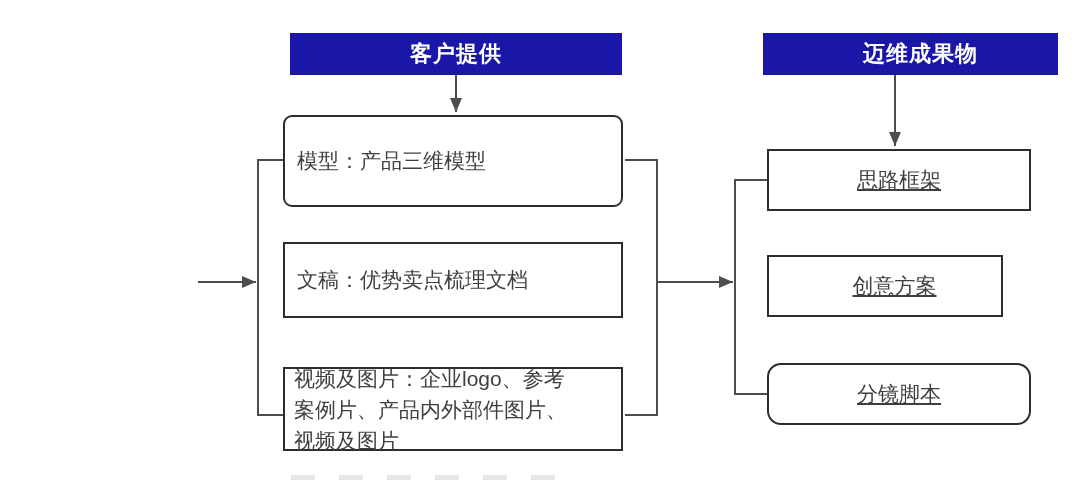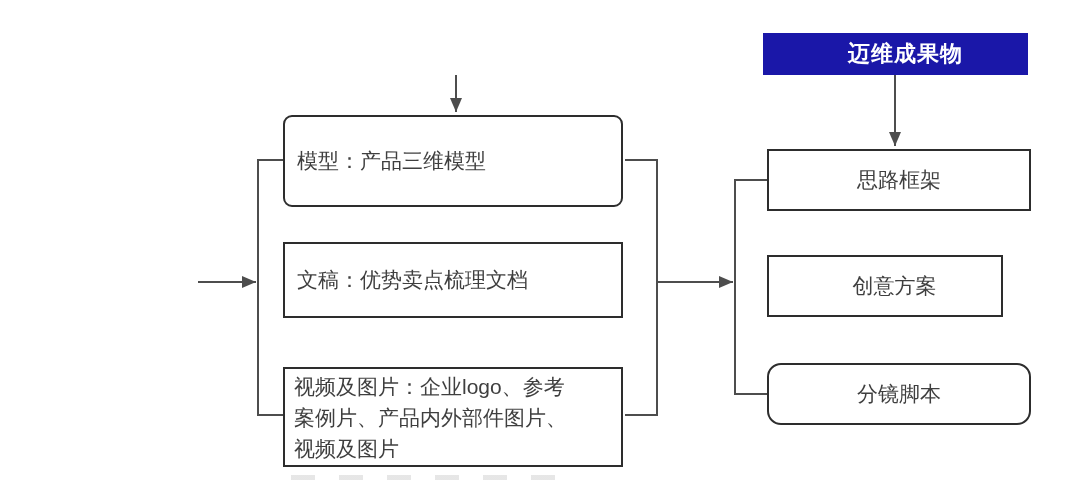--- a/index.html
+++ b/index.html
@@ -37,45 +37,45 @@
     color: var(--header-text);
     font-weight: bold;
     font-size: 22px;
     display: flex;
     align-items: center;
     justify-content: center;
     letter-spacing: 1px;
   }
   .hdr-prep        { left: 42px;  top: 249px; width: 156px; height: 66px; font-size: 23px; }
   .hdr-client      { left: 290px; top: 33px;  width: 332px; height: 42px; }
-  .hdr-deliverable { left: 763px; top: 33px;  width: 265px; height: 42px; padding-left: 20px; }
+  .hdr-deliverable { left: 763px; top: 33px;  width: 295px; height: 42px; padding-left: 20px; }
 
   .box {
     position: absolute;
     box-sizing: border-box;
     background: #ffffff;
     border: 2px solid var(--box-border);
     color: var(--box-text);
     font-size: 21px;
     display: flex;
     align-items: center;
   }
   .box-left   { justify-content: flex-start; padding-left: 12px; padding-right: 16px; }
-  .box-center { justify-content: center; }
+  .box-center { justify-content: center; text-decoration: underline; }
   .box-multi  {
     flex-direction: column;
     align-items: flex-start;
     justify-content: center;
     padding-left: 9px;
     padding-right: 10px;
     line-height: 31px;
   }
   .box-model      { left: 283px; top: 115px; width: 340px; height: 92px; border-radius: 9px; }
   .box-doc        { left: 283px; top: 242px; width: 340px; height: 76px; }
-  .box-video      { left: 283px; top: 367px; width: 340px; height: 100px; }
+  .box-video      { left: 283px; top: 367px; width: 340px; height: 84px; }
   .box-framework  { left: 767px; top: 149px; width: 264px; height: 62px; }
   .box-creative   { left: 767px; top: 255px; width: 236px; height: 62px; padding-left: 19px; }
   .box-storyboard { left: 767px; top: 363px; width: 264px; height: 62px; border-radius: 14px; }
 
   .box-multi span { display: block; }
 
   .watermark-artifact {
     position: absolute;
     left: 291px; top: 475px;
     width: 272px; height: 5px;
@@ -109,20 +109,21 @@
       <line x1="198" y1="282" x2="256" y2="282" marker-end="url(#ah)"></line>
 
       <polyline points="625,160 657,160 657,415 625,415"></polyline>
 
       <line x1="657" y1="282" x2="733" y2="282" marker-end="url(#ah)"></line>
 
       <polyline points="767,180 735,180 735,394 767,394"></polyline>
     </g>
   </svg>
 
+  <div class="hdr hdr-client">客户提供</div>
   <div class="hdr hdr-deliverable">迈维成果物</div>
 
   <div class="box box-left box-model">模型：产品三维模型</div>
   <div class="box box-left box-doc">文稿：优势卖点梳理文档</div>
   <div class="box box-multi box-video">
     <span>视频及图片：企业logo、参考</span>
     <span>案例片、产品内外部件图片、</span>
     <span>视频及图片</span>
   </div>
 

